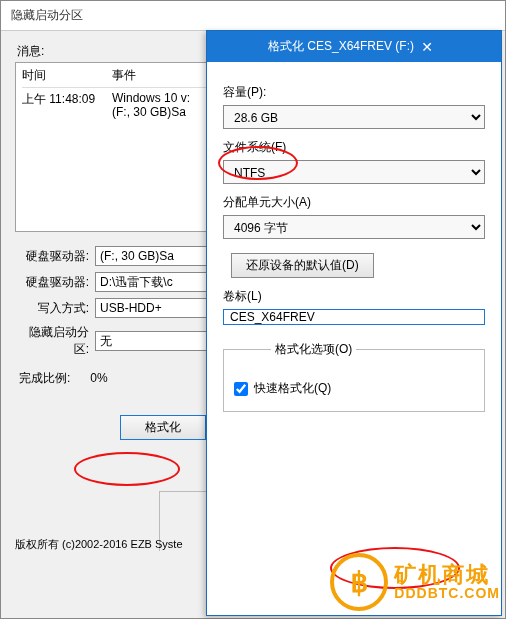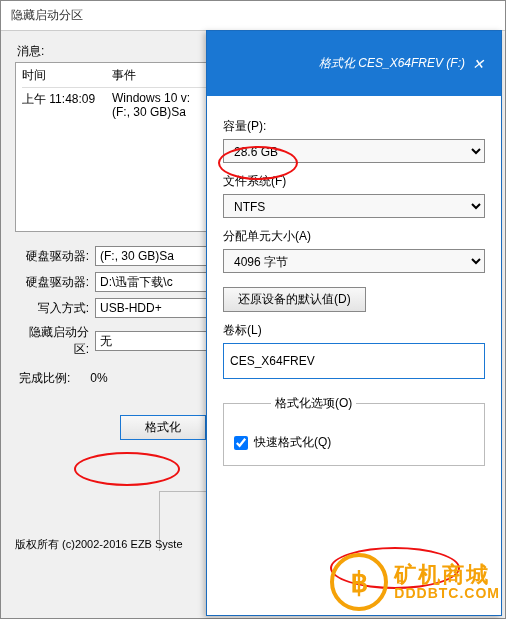--- a/index.html
+++ b/index.html
@@ -19,31 +19,31 @@
 .fval{flex:1;}
 .inset{display:block;width:100%;border:1px solid #888;background:#fff;padding:2px 4px;height:20px;font-family:inherit;font-size:12px;}
 .pct{margin:12px 0 0 4px;}
 .btn{border:1px solid #888;background:linear-gradient(#f8f8f8,#e4e4e4);padding:3px 24px;cursor:pointer;}
 .btn-area{text-align:center;margin-top:28px; margin-left:-180px;}
 .copyright{position:absolute;left:14px;bottom:66px;font-size:11px;}
 .inner-frame{position:absolute;left:158px;top:490px;width:340px;height:60px;border-top:1px solid #bbb;border-left:1px solid #bbb;}
 
 
 .fmt-win{position:absolute;left:206px;top:30px;width:296px;height:586px;background:#fff;border:1px solid #1a6bbd;box-shadow:-2px 2px 6px rgba(0,0,0,.25);}
-.fmt-title{background:#1a77d3;color:#fff;display:flex;align-items:center;justify-content:flex-end;padding:24px 10px;font-style:italic;}
+.fmt-title{background:#1a77d3;color:#fff;display:flex;align-items:center;justify-content:center;padding:7px 10px;}
 .fmt-close{width:26px;text-align:center;cursor:pointer;font-size:14px;}
 .fmt-body{padding:12px 16px;}
 .flabel{margin:10px 0 4px 0;}
 .sel{width:100%;border:1px solid #888;background:#f8f8f8;padding:4px 6px;height:24px;font-size:12px;}
-.txt{width:100%;border:1px solid #1a77d3;padding:4px 6px;height:36px;font-size:12px;}
+.txt{width:100%;border:1px solid #1a77d3;padding:4px 6px;height:16px;font-size:12px;}
 .fieldset{border:1px solid #bbb;margin-top:16px;padding:12px 10px 14px;}
 .fieldset legend{padding:0 4px;margin-left:37px;}
 .chk{display:flex;align-items:center;gap:6px;margin-top:10px;}
 .chk input{width:14px;height:14px;}
-.restore{margin:14px 0 4px;text-align:left;}
+.restore{margin:14px 8px 4px;text-align:left;}
 .restore .btn{padding:3px 14px;}
 
 
 .ring{position:absolute;border:2px solid #e11;border-radius:50%;pointer-events:none;}
 .r1{left:218px;top:146px;width:80px;height:34px;}
 .r2{left:74px;top:452px;width:106px;height:34px;}
 .r3{left:330px;bottom:30px;width:130px;height:42px;}
 
 
 .wm{position:absolute;right:6px;bottom:8px;display:flex;align-items:center;gap:6px;pointer-events:none;}

